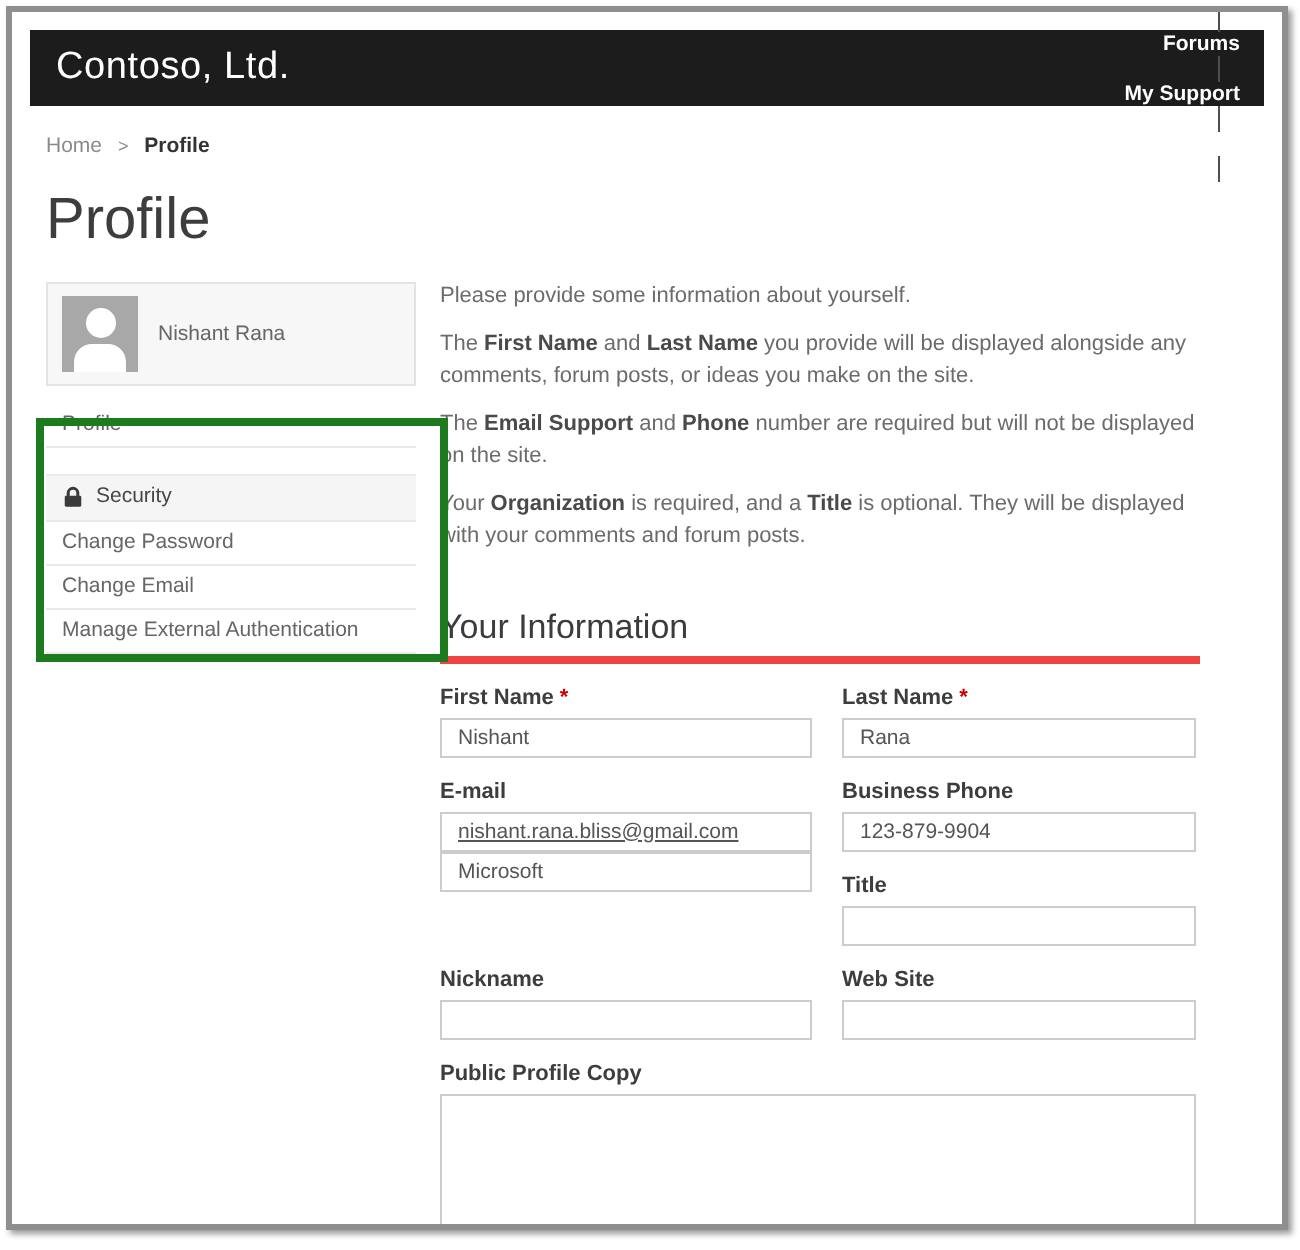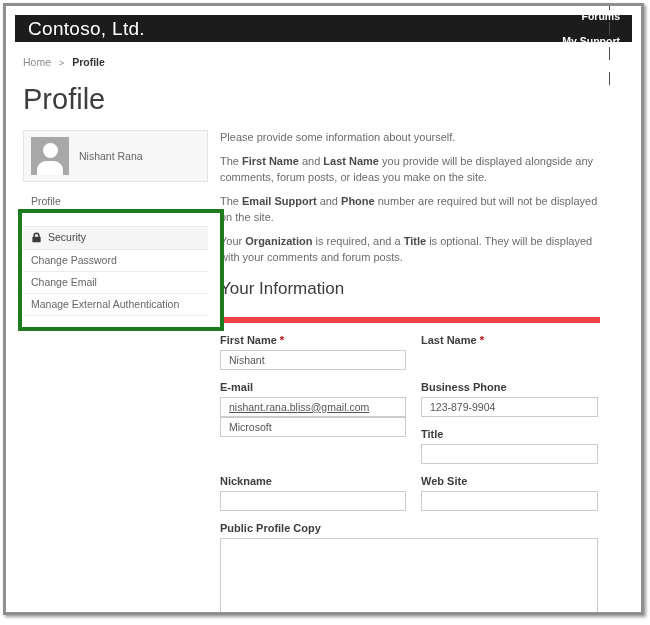--- a/index.html
+++ b/index.html
@@ -3,21 +3,21 @@
 <meta charset="utf-8">
 <style>
   * { box-sizing: border-box; margin: 0; padding: 0; }
   html,body { width:650px; height:625px; }
   body { position:relative; background:#fff; font-family:"Liberation Sans", sans-serif; overflow:hidden; }
   .frame { position:absolute; left:3px; top:3px; width:641px; height:612px; background:#fff;
            border:3px solid #8f8f8f; box-shadow:2px 2px 3px #9a9a9a; overflow:hidden; }
   .inner { padding:9px 9px 0 9px; position:relative; }
 
   
-  .navbar { height:27px; background:#1c1c1c; display:flex; align-items:center; padding:0 12px 0 13px; }
+  .navbar { height:38px; background:#1c1c1c; display:flex; align-items:center; padding:0 12px 0 13px; }
   .brand { color:#fff; font-size:19px; font-weight:300; letter-spacing:.3px; cursor:pointer; }
   .nav-right { margin-left:auto; display:flex; align-items:flex-end;flex-direction:column; }
   .nav-link { color:#fff; font-size:10.5px; font-weight:bold; cursor:pointer; white-space:nowrap; }
   .nav-sep { width:1px; height:13px; background:#4d4d4d; margin:0 10px; }
   .nav-icon { display:flex; align-items:center; cursor:pointer; }
   .caret { display:inline-block; width:0; height:0; border-left:3.5px solid transparent;
            border-right:3.5px solid transparent; border-top:4px solid #fff; margin-left:6px; vertical-align:middle; }
   .user-menu { display:flex; align-items:center; cursor:pointer; }
 
   
@@ -43,22 +43,22 @@
                             display:flex; align-items:center; gap:6px; padding:4px 8px 6px; }
   .lock { display:flex; align-items:center; }
 
   .annotation { position:absolute; left:12px; top:203px; width:206px; height:122px;
                 border:4px solid #1e7a1e; pointer-events:none; z-index:5; }
 
   
   .main { margin-left:12px; width:380px; }
   .main p { font-size:11px; color:#6b6b6b; line-height:1.45; margin-bottom:8px; }
   .main p b { color:#4a4a4a; }
-  .section-title { font-size:17px; font-weight:400; color:#3c3c3c; margin-top:13px;
-                   padding-bottom:18px; border-bottom:6px solid #ef4444; }
+  .section-title { font-size:17px; font-weight:400; color:#3c3c3c; margin-top:27px;
+                   padding-bottom:4px; border-bottom:4px solid #ef4444; }
   .form-grid { display:grid; grid-template-columns:186px 177px; column-gap:15px; }
   .field { }
   .field label { display:block; font-size:11px; font-weight:bold; color:#3d3d3d; margin:11px 0 4px; }
   .req { color:#cc0000; margin-left:3px; }
   .tbox { width:100%; height:20px; border:1px solid #ccc; background:#fff; padding:2px 8px;
           font-size:10.5px; color:#555; font-family:"Liberation Sans",sans-serif; outline:none; }
   .tbox.underlined { text-decoration:underline; }
   .span2 { grid-column:1 / span 2; }
   textarea.tbox { height:106px; resize:none; }
 </style>
@@ -141,20 +141,21 @@
 
         <h2 class="section-title">Your Information</h2>
 
         <div class="form-grid">
           <div class="field">
             <label><span>First Name</span><span class="req">*</span></label>
             <input class="tbox" type="text" value="Nishant" style="">
           </div>
           <div class="field">
             <label><span>Last Name</span><span class="req">*</span></label>
+            <input class="tbox" type="text" value="Rana" style="">
           </div>
 
           <div class="field">
             <label>E-mail</label>
             <input class="tbox underlined" type="text" value="nishant.rana.bliss@gmail.com" style="">
           </div>
           <div class="field">
             <label>Business Phone</label>
             <input class="tbox" type="text" value="123-879-9904" style="">
           </div>

